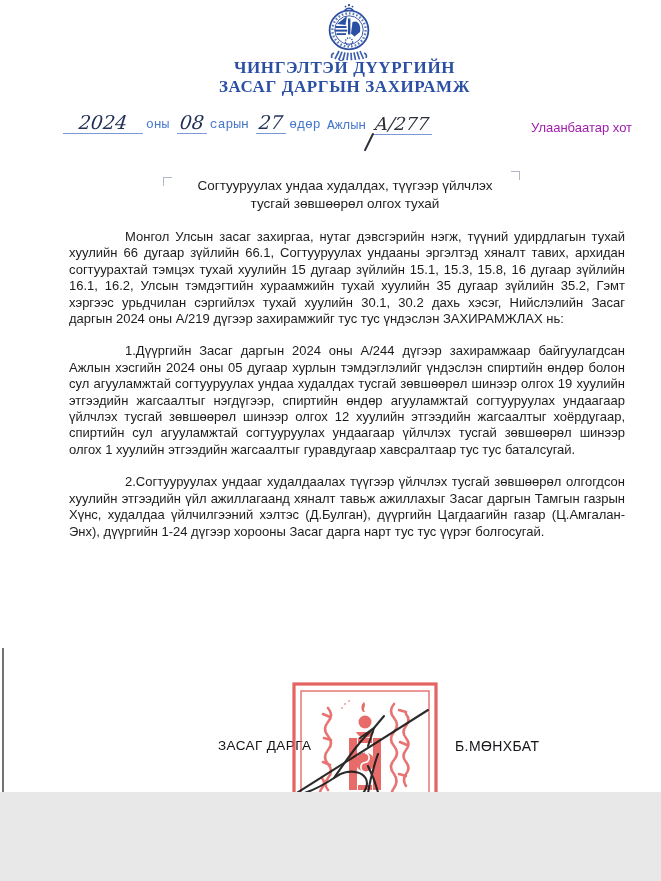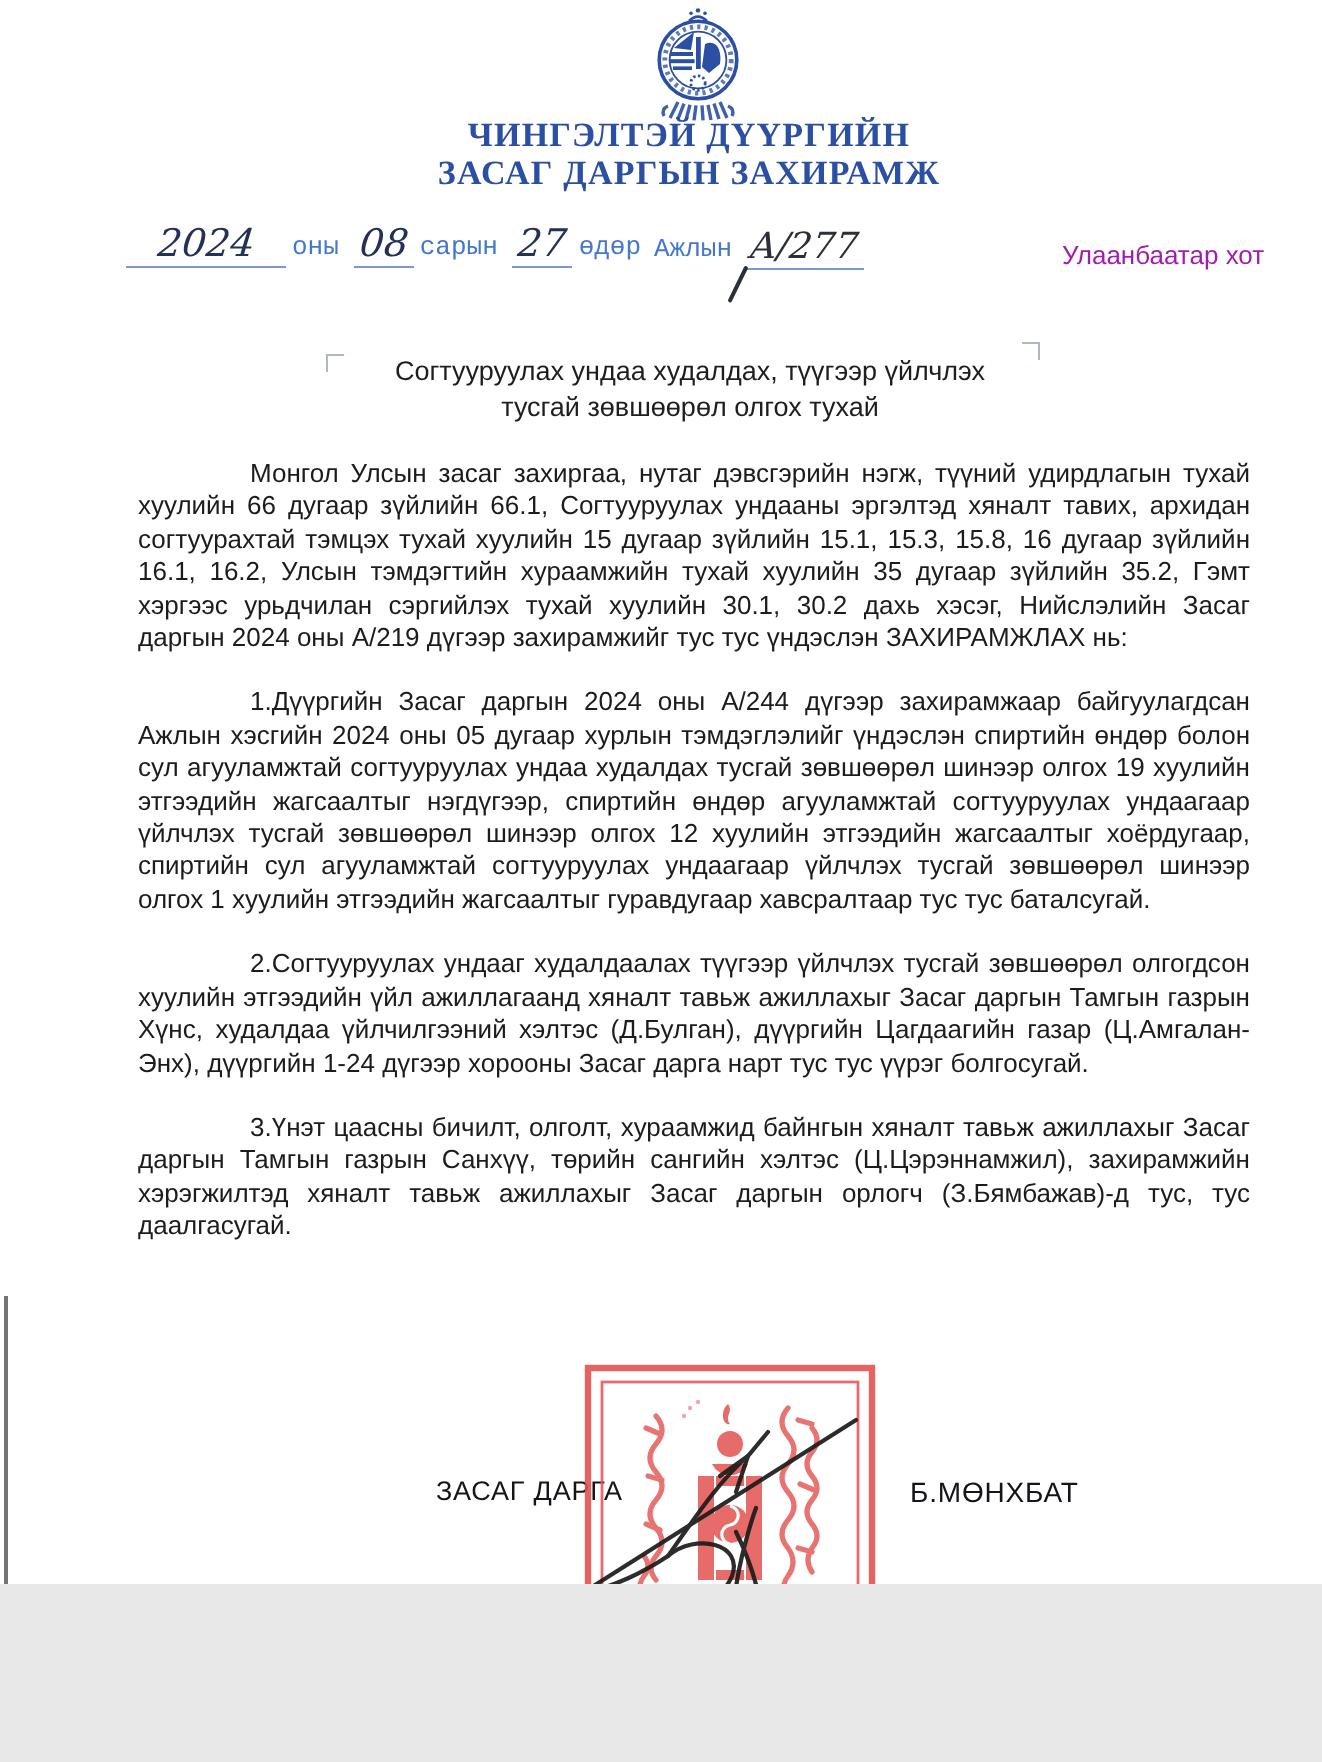--- a/index.html
+++ b/index.html
@@ -132,21 +132,20 @@
   <div class="city">Улаанбаатар хот</div>
 
   <div class="cropmark tl"></div>
   <div class="cropmark tr"></div>
   <div class="subject">Согтууруулах ундаа худалдах, түүгээр үйлчлэх тусгай зөвшөөрөл олгох тухай</div>
 
   <div class="body-text">
     <p>Монгол Улсын засаг захиргаа, нутаг дэвсгэрийн нэгж, түүний удирдлагын тухай хуулийн 66 дугаар зүйлийн 66.1, Согтууруулах ундааны эргэлтэд хяналт тавих, архидан согтуурахтай тэмцэх тухай хуулийн 15 дугаар зүйлийн 15.1, 15.3, 15.8, 16 дугаар зүйлийн 16.1, 16.2, Улсын тэмдэгтийн хураамжийн тухай хуулийн 35 дугаар зүйлийн 35.2, Гэмт хэргээс урьдчилан сэргийлэх тухай хуулийн 30.1, 30.2 дахь хэсэг, Нийслэлийн Засаг даргын 2024 оны А/219 дүгээр захирамжийг тус тус үндэслэн ЗАХИРАМЖЛАХ нь:</p>
     <p>1.Дүүргийн Засаг даргын 2024 оны А/244 дүгээр захирамжаар байгуулагдсан Ажлын хэсгийн 2024 оны 05 дугаар хурлын тэмдэглэлийг үндэслэн спиртийн өндөр болон сул агууламжтай согтууруулах ундаа худалдах тусгай зөвшөөрөл шинээр олгох 19 хуулийн этгээдийн жагсаалтыг нэгдүгээр, спиртийн өндөр агууламжтай согтууруулах ундаагаар үйлчлэх тусгай зөвшөөрөл шинээр олгох 12 хуулийн этгээдийн жагсаалтыг хоёрдугаар, спиртийн сул агууламжтай согтууруулах ундаагаар үйлчлэх тусгай зөвшөөрөл шинээр олгох 1 хуулийн этгээдийн жагсаалтыг гуравдугаар хавсралтаар тус тус баталсугай.</p>
     <p>2.Согтууруулах ундааг худалдаалах түүгээр үйлчлэх тусгай зөвшөөрөл олгогдсон хуулийн этгээдийн үйл ажиллагаанд хяналт тавьж ажиллахыг Засаг даргын Тамгын газрын Хүнс, худалдаа үйлчилгээний хэлтэс (Д.Булган), дүүргийн Цагдаагийн газар (Ц.Амгалан-Энх), дүүргийн 1-24 дүгээр хорооны Засаг дарга нарт тус тус үүрэг болгосугай.</p>
-    <p>3.Үнэт цаасны бичилт, олголт, хураамжид байнгын хяналт тавьж ажиллахыг Засаг даргын Тамгын газрын Санхүү, төрийн сангийн хэлтэс (Ц.Цэрэннамжил), захирамжийн хэрэгжилтэд хяналт тавьж ажиллахыг Засаг даргын орлогч (З.Бямбажав)-д тус, тус даалгасугай.</p>
   </div>
 
   <div class="sig-title">ЗАСАГ ДАРГА</div>
   <div class="sig-name">Б.МӨНХБАТ</div>
 
   <svg class="stamp" viewBox="0 0 146 146">
     <g stroke="#e25250" fill="none">
       <rect x="2" y="2" width="142" height="142" stroke-width="3.2" opacity="0.9"></rect>
       <rect x="9" y="9" width="128" height="128" stroke-width="1.4" opacity="0.85"></rect>
     </g>

